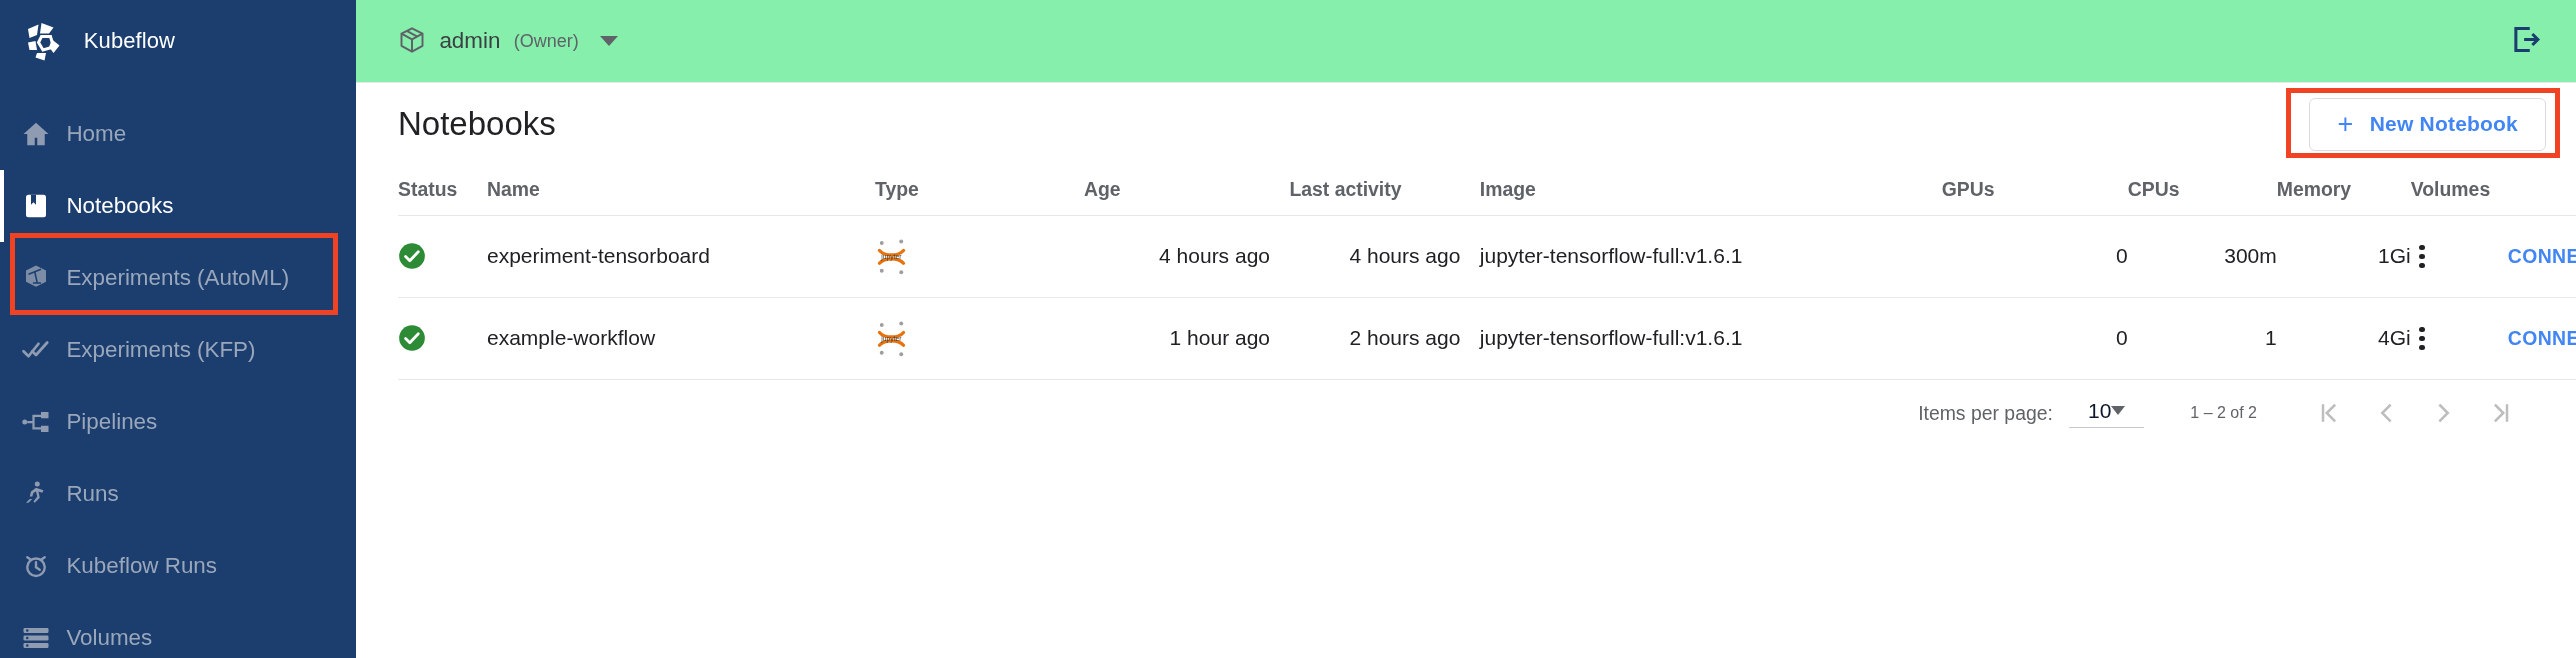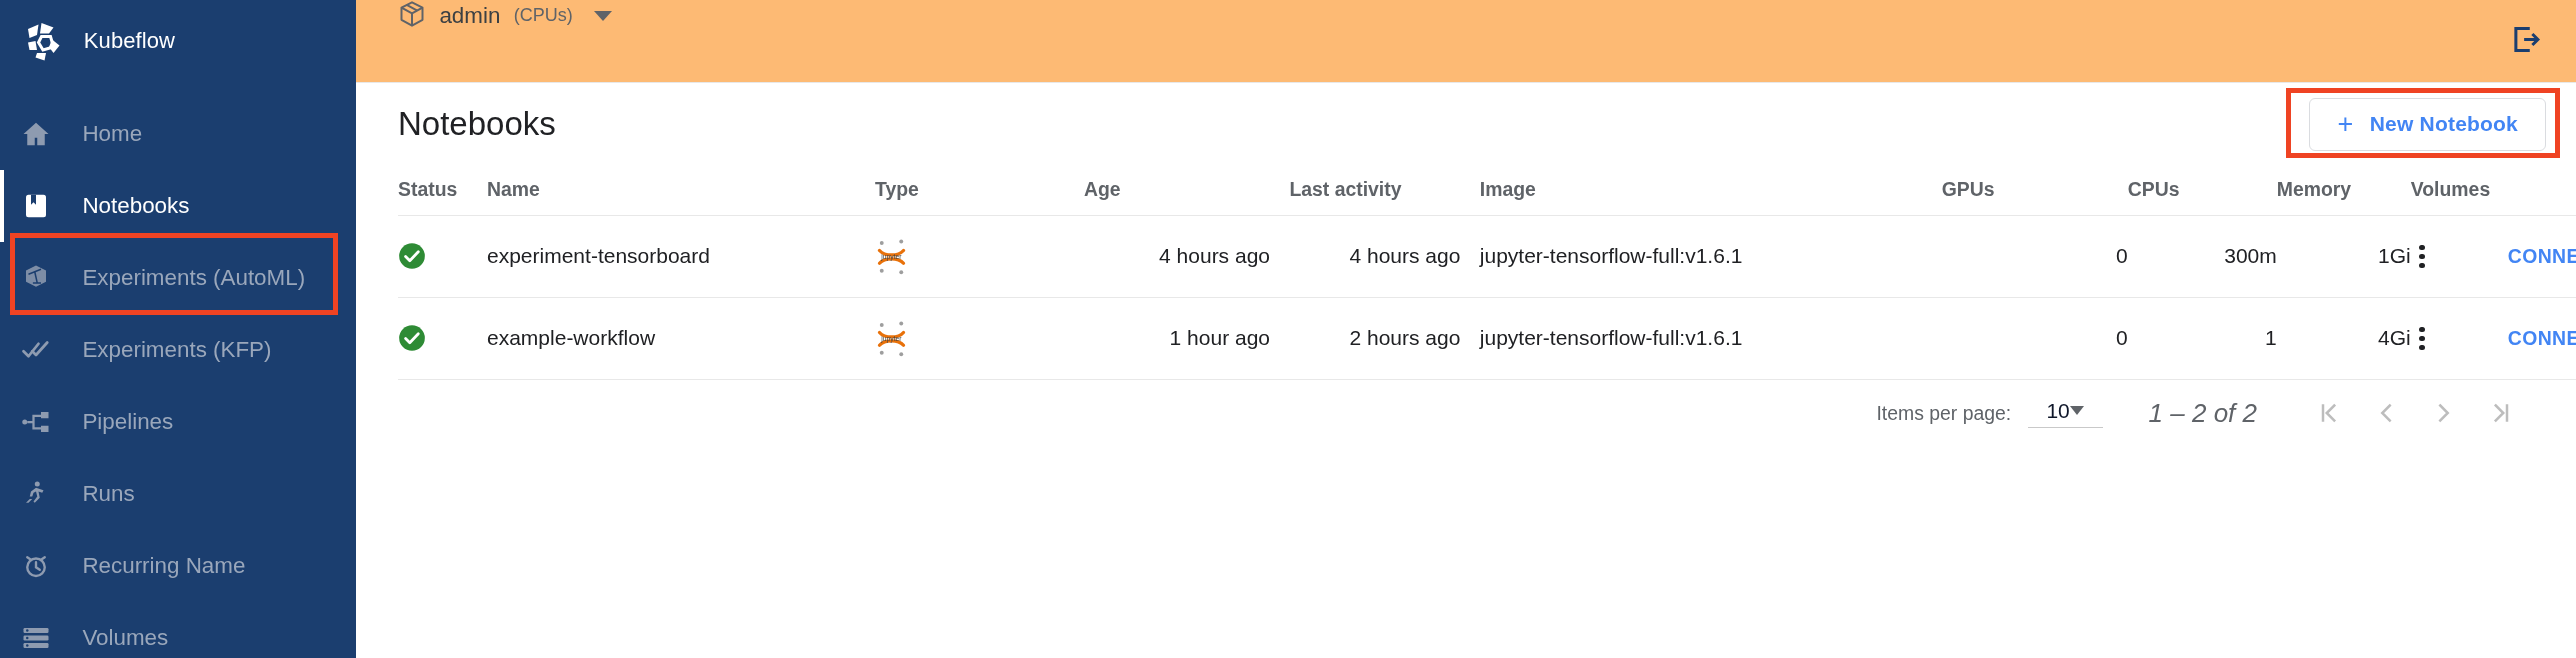--- a/index.html
+++ b/index.html
@@ -37,21 +37,21 @@
     font-size: 22px;
     letter-spacing: 0.1px;
   }
 
   .nav-list { margin-top: 16.4px; }
   .nav-item {
     display: flex;
     align-items: center;
     height: 72px;
     padding-left: 19.4px;
-    gap: 30px;
+    gap: 14px;
     box-sizing: border-box;
     position: relative;
     cursor: pointer;
   }
   .nav-item .nav-icon {
     width: 33px; height: 33px;
     flex: 0 0 33px;
     display: flex; align-items: center; justify-content: center;
   }
   .nav-item .nav-label {
@@ -89,23 +89,23 @@
     width: 2220px;
     height: 659px;
     background: #ffffff;
   }
 
   
   #topbar {
     height: 83px;
     border-bottom: 0.7px solid #e8e8e8;
     display: flex;
-    align-items: flex-start;
+    align-items: center;
     box-sizing: border-box;
-    background: #fdba74;
+    background: #86efac;
     position: relative;
   }
   #ns-selector {
     display: flex;
     align-items: center;
     gap: 13.4px;
     margin-left: 42px;
     cursor: pointer;
   }
   #ns-selector .ns-name {
@@ -262,21 +262,21 @@
     border-bottom: 0.7px solid #c9c9c9;
     padding-bottom: 4.5px;
     cursor: pointer;
     color: #0f172a;
     font-size: 21px;
   }
   #page-size-select .caret-down {
     border-left-width: 7.5px; border-right-width: 7.5px; border-top-width: 9px;
     border-top-color: #5f6368; margin-left: 0;
   }
-  #range-label { margin: 0 42px 0 46px; color: #5f6368; font-size: 26px; font-style: italic; }
+  #range-label { margin: 0 42px 0 46px; color: #5f6368; font-size: 16px; }
   .pg-btn {
     width: 58px; height: 58px;
     display: flex; align-items: center; justify-content: center;
     cursor: pointer;
   }
   .pg-btn svg { display: block; }
 </style>
 </head>
 <body>
 
@@ -367,21 +367,21 @@
     </div>
 
     <div class="nav-item">
       <span class="nav-icon">
         <svg viewBox="0 0 24 24" width="30" height="30" fill="none" stroke="#8e9bb0" stroke-width="1.9">
           <circle cx="12" cy="13" r="7"></circle>
           <path d="M12 9 v4 l3 2" stroke-linecap="round"></path>
           <path d="M5 5 L8 7 M19 5 L16 7" stroke-linecap="round"></path>
         </svg>
       </span>
-      <span class="nav-label">Recurring Name</span>
+      <span class="nav-label">Kubeflow Runs</span>
     </div>
 
     <div class="nav-item">
       <span class="nav-icon">
         <svg viewBox="0 0 24 24" width="30" height="30" fill="#8e9bb0">
           <rect x="2" y="4" width="20" height="4" rx="1"></rect>
           <rect x="2" y="10" width="20" height="4" rx="1"></rect>
           <rect x="2" y="16" width="20" height="4" rx="1"></rect>
           <circle cx="5" cy="6" r="1" fill="#1b3e6f"></circle>
           <circle cx="5" cy="12" r="1" fill="#1b3e6f"></circle>
@@ -402,21 +402,21 @@
     <div id="ns-selector">
       <span>
         <svg viewBox="0 0 24 24" width="28" height="28" fill="none" stroke="#5f6368" stroke-width="1.7" stroke-linejoin="round">
           <path d="M12 2 L21 6.5 V17 L12 22 L3 17 V6.5 Z"></path>
           <path d="M3 6.5 L12 11.5 L21 6.5"></path>
           <path d="M12 11.5 V22"></path>
           <path d="M7.5 4.2 L16.5 9"></path>
         </svg>
       </span>
       <span class="ns-name">admin</span>
-      <span class="ns-role">(CPUs)</span>
+      <span class="ns-role">(Owner)</span>
       <span class="caret-down"></span>
     </div>
 
     <div id="logout-btn">
       <span>
         <svg viewBox="0 0 24 24" width="33" height="33" fill="none" stroke="#1b3e6f" stroke-width="2.2" stroke-linecap="square">
           <path d="M14 4 H5 v16 h9"></path>
           <path d="M11 12 h10 M17 8 l4 4 l-4 4" stroke-linecap="butt"></path>
         </svg>
       </span>

